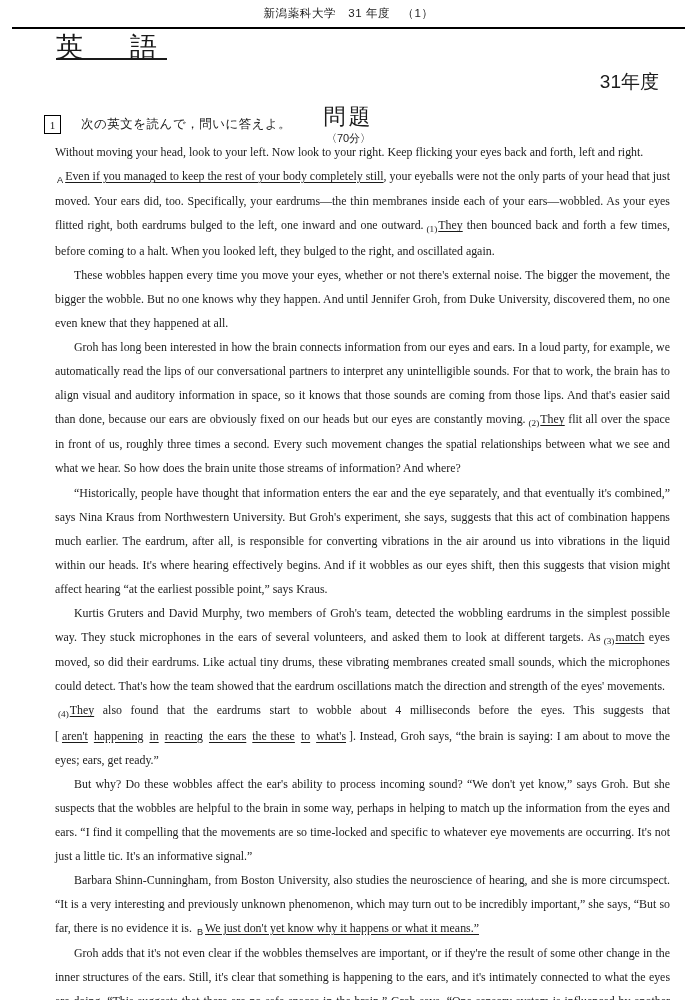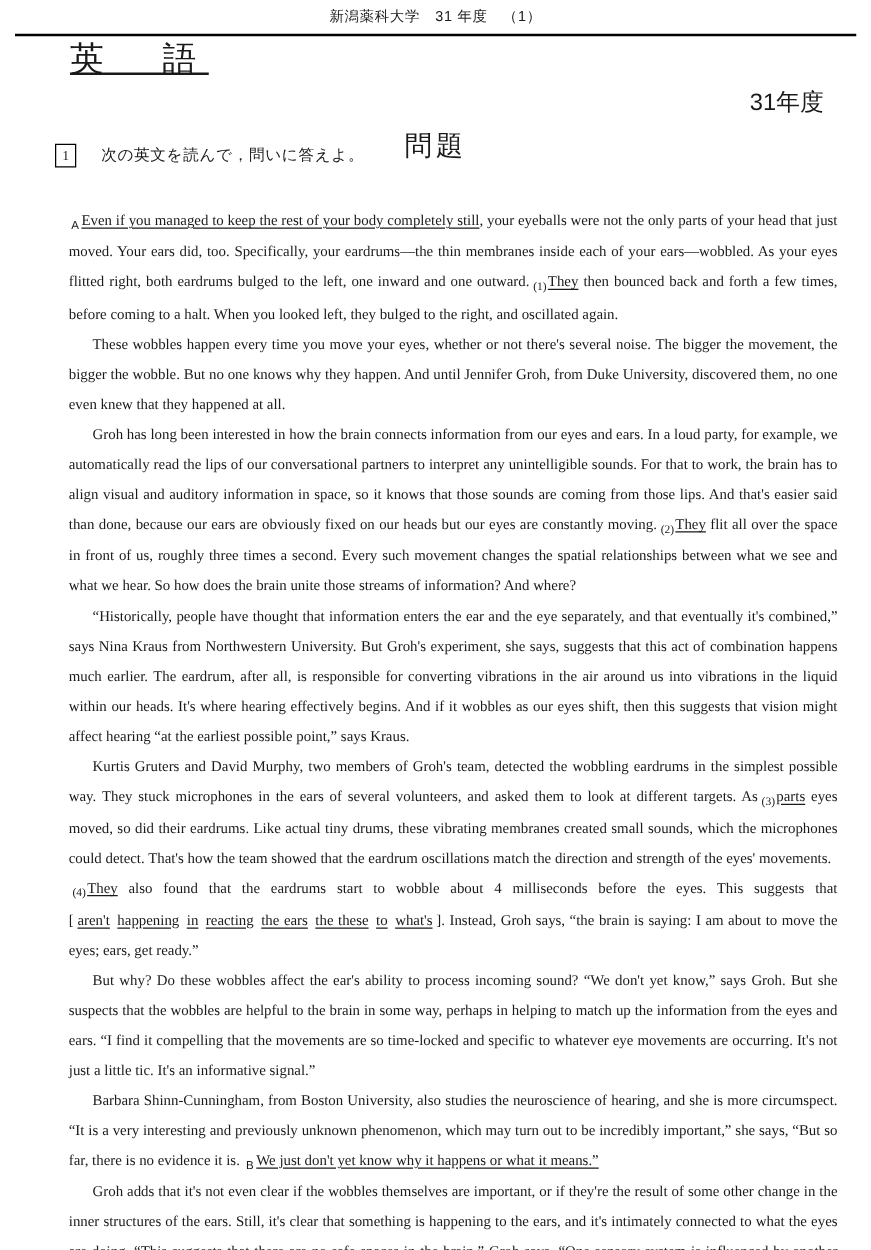--- a/index.html
+++ b/index.html
@@ -124,45 +124,46 @@
 </head>
 <body>
 
 <div class="running-head">新潟薬科大学　31 年度　（1）</div>
 <div class="rule"></div>
 
 <div class="title-block">
   <div class="subject">英　語</div>
   <div class="exam-title-wrap">
     <span class="exam-title">問題</span>
+    <span class="exam-duration">〈70分〉</span>
   </div>
   <div class="year-right">31年度</div>
 </div>
 
 <div class="instruction-row">
   <div class="qnum-box">1</div>
   <div class="instruction-text">次の英文を読んで，問いに答えよ。</div>
 </div>
 
 <div class="passage">
 
   <p>
-    <br>
+    <span>Without moving your head, look to your left. Now look to your right. Keep flicking your eyes back and forth, left and right.</span><br>
     <span class="letmark">A</span><span class="u">Even if you managed to keep the rest of your body completely still</span><span>, your eyeballs were not the only parts of your head that just moved. Your ears did, too. Specifically, your eardrums—the thin membranes inside each of your ears—wobbled. As your eyes flitted right, both eardrums bulged to the left, one inward and one outward.</span><span class="refmark">(1)</span><span class="u">They</span>
     <span>then bounced back and forth a few times, before coming to a halt. When you looked left, they bulged to the right, and oscillated again.</span>
   </p>
 
-  <p class="indent"><span>These wobbles happen every time you move your eyes, whether or not there's several noise. The bigger the movement, the bigger the wobble. But no one knows </span><span class="it">why</span><span> they happen. And until Jennifer Groh, from Duke University, discovered them, no one even knew that they happened at all.</span></p>
+  <p class="indent"><span>These wobbles happen every time you move your eyes, whether or not there's external noise. The bigger the movement, the bigger the wobble. But no one knows </span><span class="it">why</span><span> they happen. And until Jennifer Groh, from Duke University, discovered them, no one even knew that they happened at all.</span></p>
 
   <p class="indent"><span>Groh has long been interested in how the brain connects information from our eyes and ears. In a loud party, for example, we automatically read the lips of our conversational partners to interpret any unintelligible sounds. For that to work, the brain has to align visual and auditory information in space, so it knows that </span><span class="it">those</span><span> sounds are coming from </span><span class="it">those</span><span> lips. And that's easier said than done, because our ears are obviously fixed on our heads but our eyes are constantly moving.</span><span class="refmark">(2)</span><span class="u">They</span>
      <span>flit all over the space in front of us, roughly three times a second. Every such movement changes the spatial relationships between what we see and what we hear. So how does the brain unite those streams of information? And where?</span></p>
 
   <p class="indent">“Historically, people have thought that information enters the ear and the eye separately, and that eventually it's combined,” says Nina Kraus from Northwestern University. But Groh's experiment, she says, suggests that this act of combination happens much earlier. The eardrum, after all, is responsible for converting vibrations in the air around us into vibrations in the liquid within our heads. It's where hearing effectively begins. And if it wobbles as our eyes shift, then this suggests that vision might affect hearing “at the earliest possible point,” says Kraus.</p>
 
-  <p class="indent"><span>Kurtis Gruters and David Murphy, two members of Groh's team, detected the wobbling eardrums in the simplest possible way. They stuck microphones in the ears of several volunteers, and asked them to look at different targets. As</span><span class="refmark">(3)</span><span class="u">parts</span>
+  <p class="indent"><span>Kurtis Gruters and David Murphy, two members of Groh's team, detected the wobbling eardrums in the simplest possible way. They stuck microphones in the ears of several volunteers, and asked them to look at different targets. As</span><span class="refmark">(3)</span><span class="u">match</span>
      <span>eyes moved, so did their eardrums. Like actual tiny drums, these vibrating membranes created small sounds, which the microphones could detect. That's how the team showed that the eardrum oscillations match the direction and strength of the eyes' movements.</span></p>
 
   <p><span class="refmark">(4)</span><span class="u">They</span>
      <span>also found that the eardrums start to wobble about 4 milliseconds </span><span class="it">before</span><span> the eyes. This suggests that</span>
      <span class="bracketlist"><span>[</span><span class="u">aren't</span><span class="u">happening</span><span class="u">in</span><span class="u">reacting</span><span class="u">the ears</span><span class="u">the these</span><span class="u">to</span><span class="u">what's</span><span>].</span></span>
      <span>Instead, Groh says, “the brain is saying: I am about to move the eyes; ears, get ready.”</span></p>
 
   <p class="indent"><span>But </span><span class="it">why</span><span>? Do these wobbles affect the ear's ability to process incoming sound? “We don't yet know,” says Groh. But she suspects that the wobbles are helpful to the brain in some way, perhaps in helping to match up the information from the eyes and ears. “I find it compelling that the movements are so time-locked and specific to whatever eye movements are occurring. It's not just a little tic. It's an informative signal.”</span></p>
 
   <p class="indent"><span>Barbara Shinn-Cunningham, from Boston University, also studies the neuroscience of hearing, and she is more circumspect. “It is a very interesting and previously unknown phenomenon, which may turn out to be incredibly important,” she says, “But so far, there is no evidence it is.</span>

